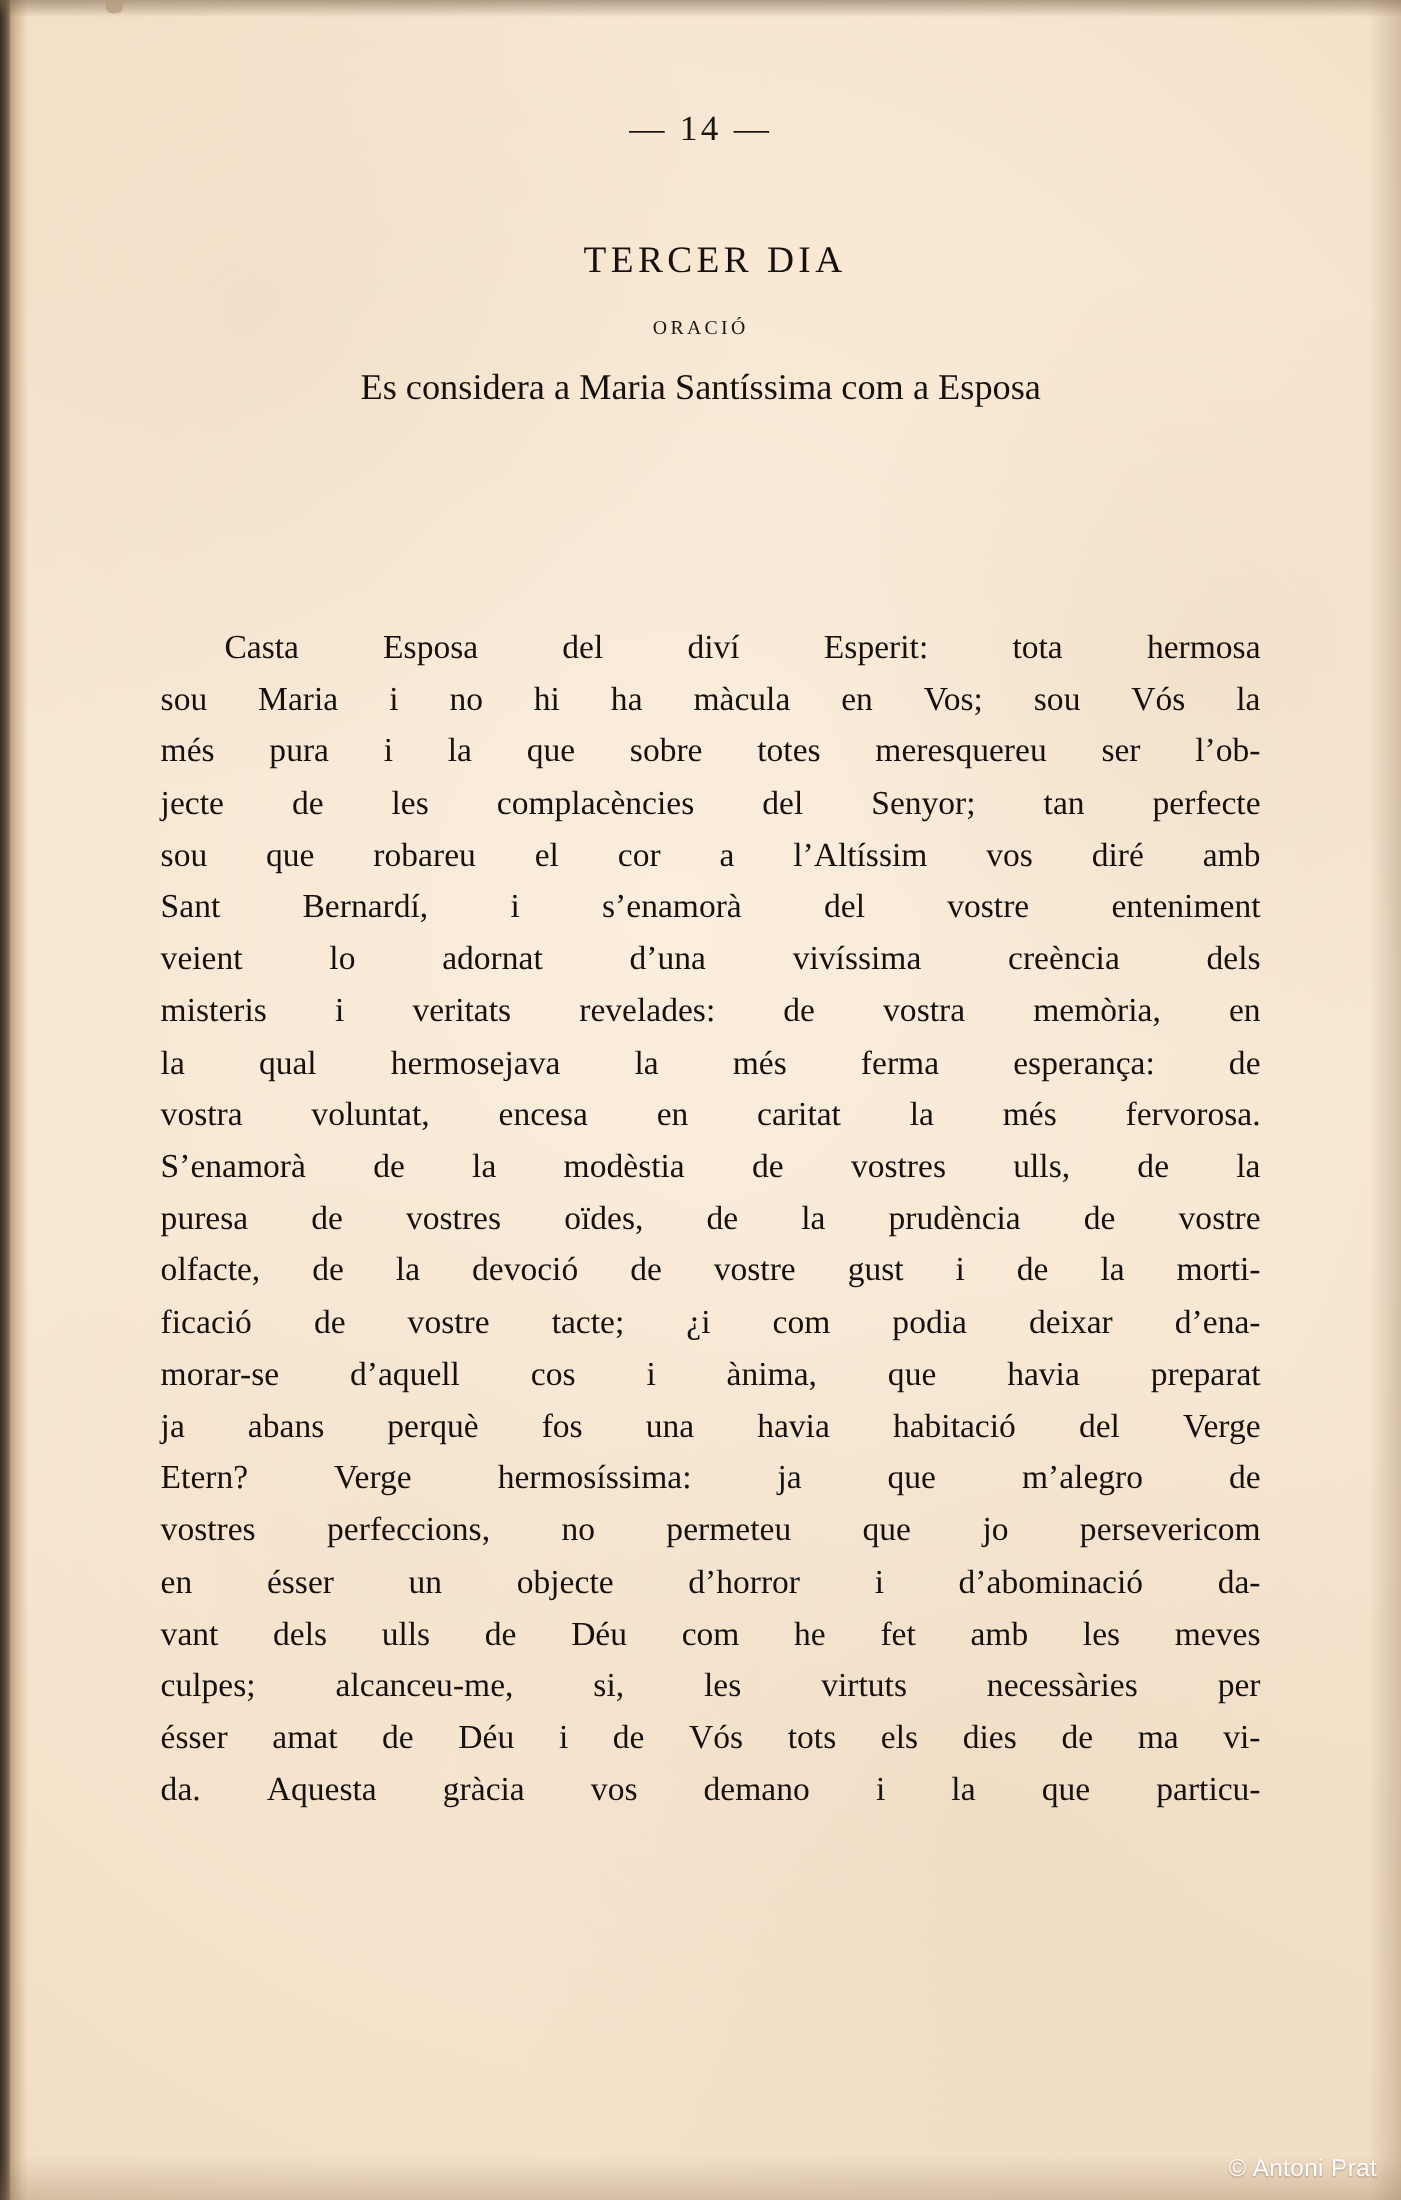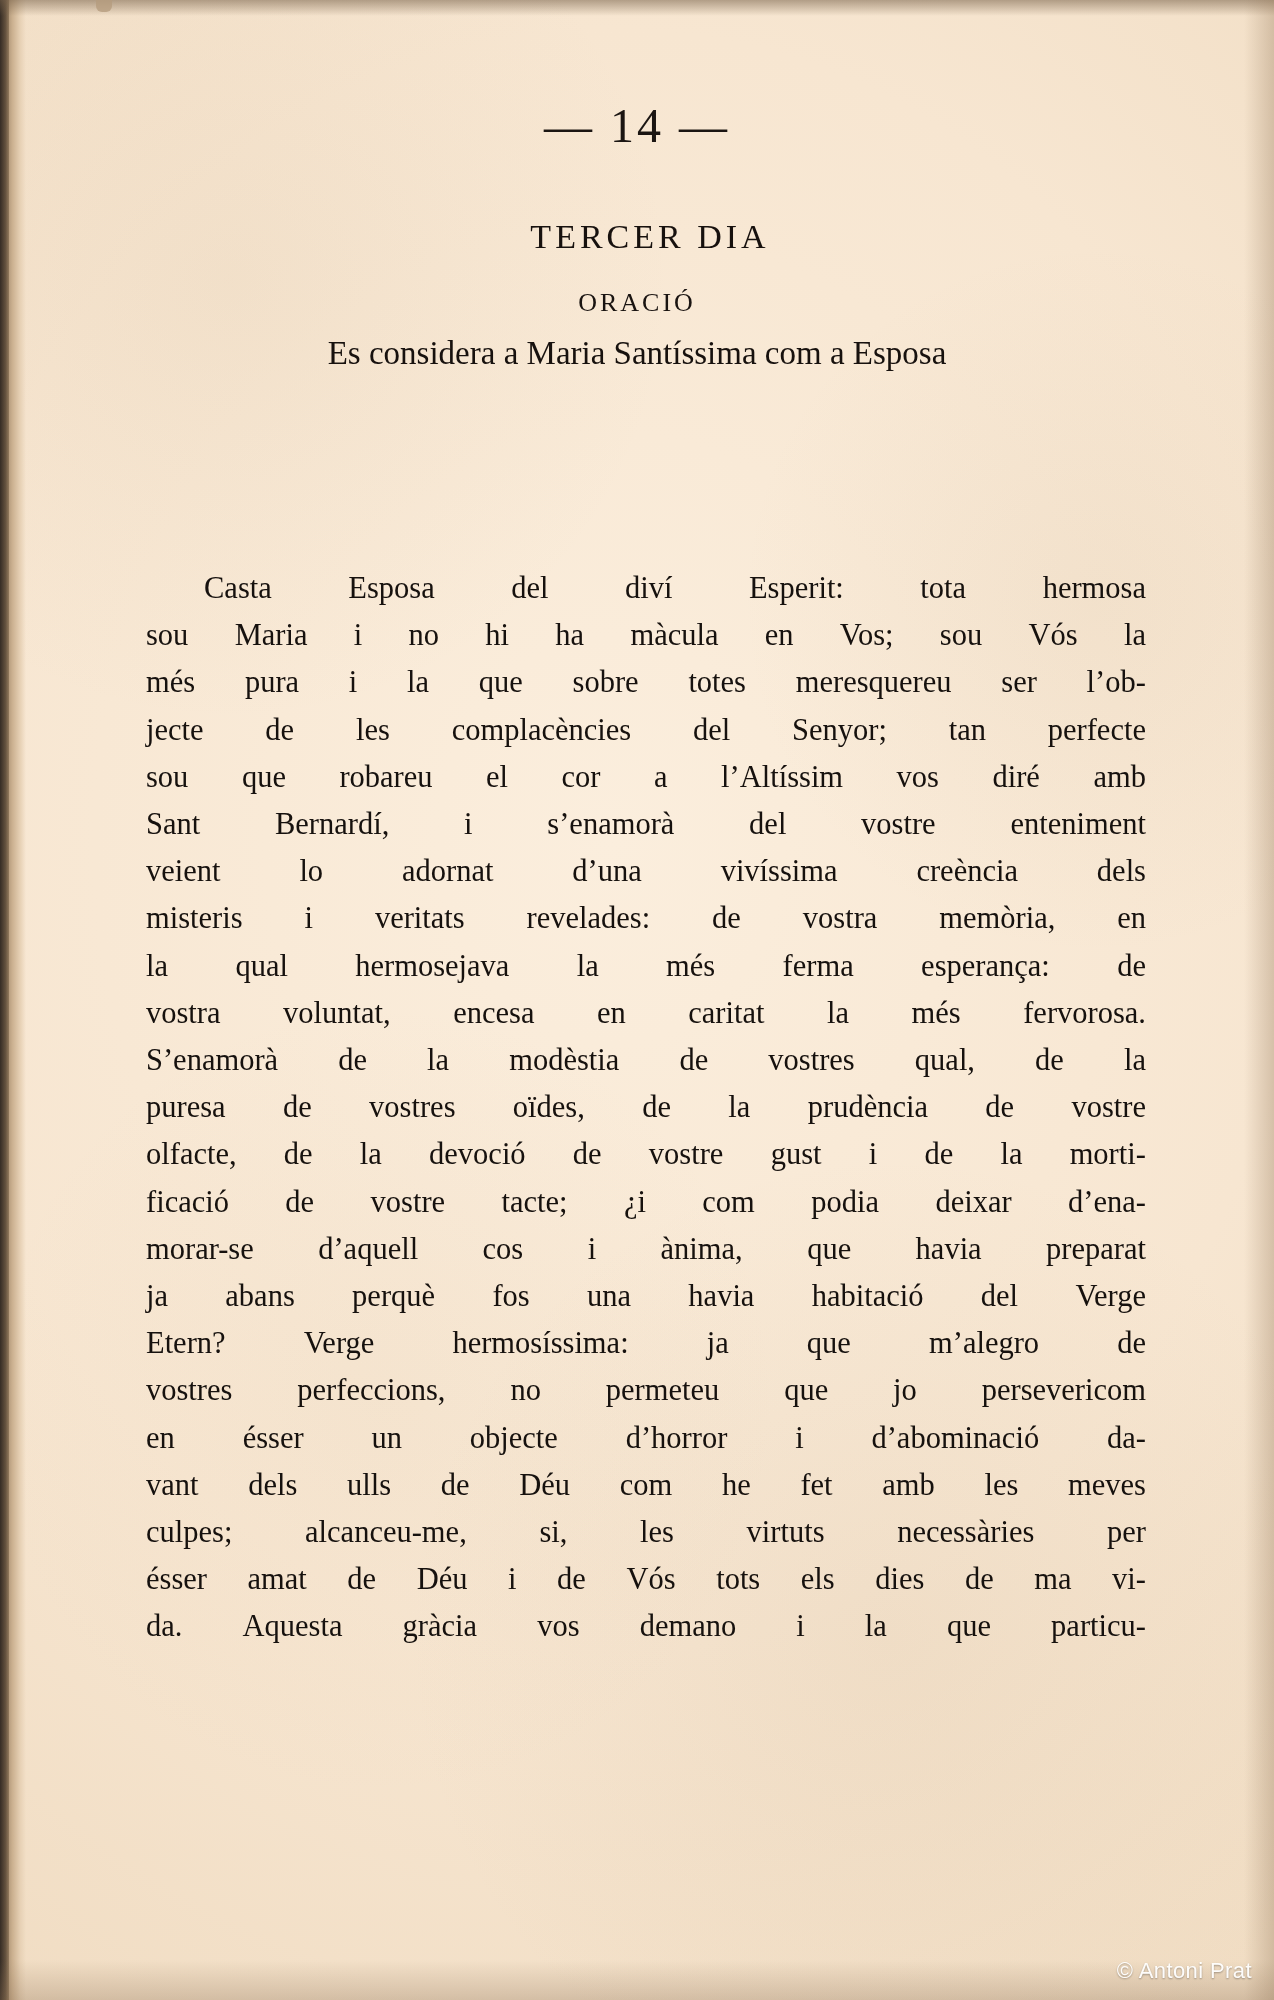--- a/index.html
+++ b/index.html
@@ -95,21 +95,21 @@
   .st2 { top: 440px; left: 690px; font-size: 26px; }
   .st3 { top: 545px; left: 600px; font-size: 24px; }
 
   
   .page-number {
     position: absolute;
     top: 98px;
     left: 0;
     width: 1274px;
     text-align: center;
-    font-size: 48px;
+    font-size: 32px;
     letter-spacing: 3px;
     color: #1b1512;
     font-family: "Liberation Serif", serif;
   }
 
   .heading {
     position: absolute;
     top: 218px;
     left: 0;
     width: 1274px;
@@ -118,21 +118,21 @@
     letter-spacing: 4px;
     color: #17110e;
     padding-left: 13px;
   }
   .subheading {
     position: absolute;
     top: 288px;
     left: 0;
     width: 1274px;
     text-align: center;
-    font-size: 26px;
+    font-size: 18px;
     letter-spacing: 3px;
     color: #1a1411;
   }
   .italic-title {
     position: absolute;
     top: 330px;
     left: 130px;
     width: 1014px;
     text-align: center;
     font-size: 33px;
@@ -303,21 +303,21 @@
         <span>més</span>
         <span>fervorosa.</span>
       </span>
     <span class="ln just">
         <span>S’enamorà</span>
         <span>de</span>
         <span>la</span>
         <span>modèstia</span>
         <span>de</span>
         <span>vostres</span>
-        <span>qual,</span>
+        <span>ulls,</span>
         <span>de</span>
         <span>la</span>
       </span>
     <span class="ln just">
         <span>puresa</span>
         <span>de</span>
         <span>vostres</span>
         <span>oïdes,</span>
         <span>de</span>
         <span>la</span>

